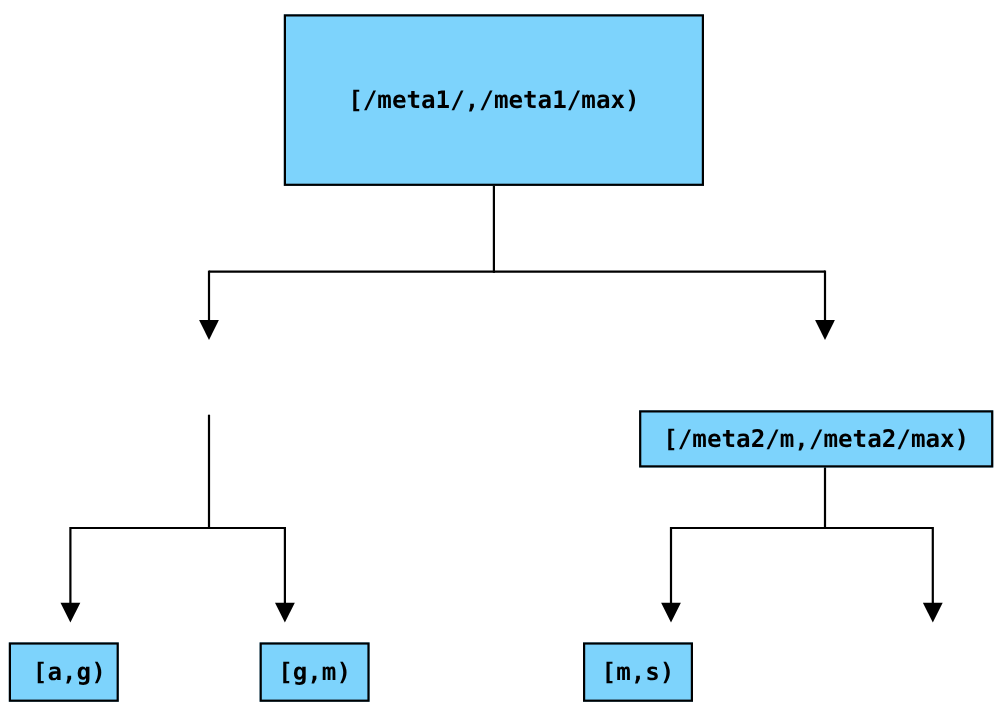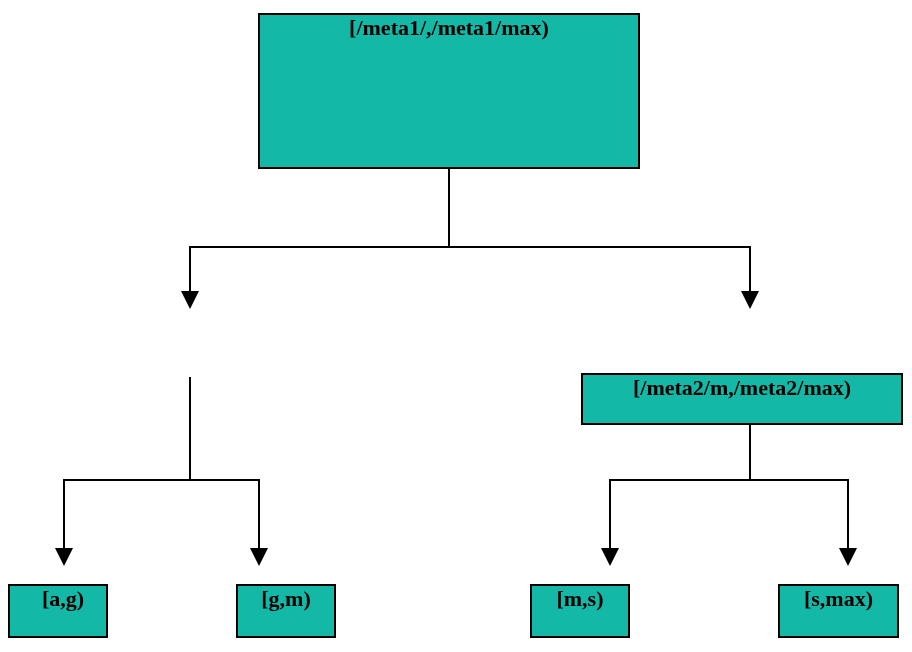--- a/index.html
+++ b/index.html
@@ -12,29 +12,28 @@
     width: 912px;
     height: 652px;
     background: #ffffff;
     font-family: "DejaVu Sans Mono", "Liberation Mono", monospace;
     overflow: hidden;
   }
   .node {
     position: absolute;
     box-sizing: border-box;
     border: 2px solid #000000;
-    background: #14b8a6;
+    background: #7dd3fc;
     display: flex;
-    align-items: flex-start;
+    align-items: center;
     justify-content: center;
     font-size: 22px;
     font-weight: bold;
     color: #000000;
     white-space: nowrap;
-    font-family: Liberation Serif, serif;
   }
   
   .node-root       { left: 258px; top: 13px;  width: 382px; height: 156px; }
   
   .node-mid-left   { left: 20px;  top: 325px; width: 324px; height: 52px; }
   .node-mid-right  { left: 581px; top: 325px; width: 322px; height: 52px; margin-top: 48px; }
   
   .node-leaf-1     { left: 8px;   top: 584px; width: 100px; height: 54px; padding-left: 10px; }
   .node-leaf-2     { left: 204px; top: 584px; width: 100px; height: 54px; margin-left: 32px; }
   .node-leaf-3     { left: 530px; top: 584px; width: 100px; height: 54px; }
@@ -101,17 +100,14 @@
   </div>
 
   <div class="node node-leaf-2">
     <span>[g,m)</span>
   </div>
 
   <div class="node node-leaf-3">
     <span>[m,s)</span>
   </div>
 
-  <div class="node node-leaf-4">
-    <span>[s,max)</span>
-  </div>
 
 </div>
 
 </body></html>

